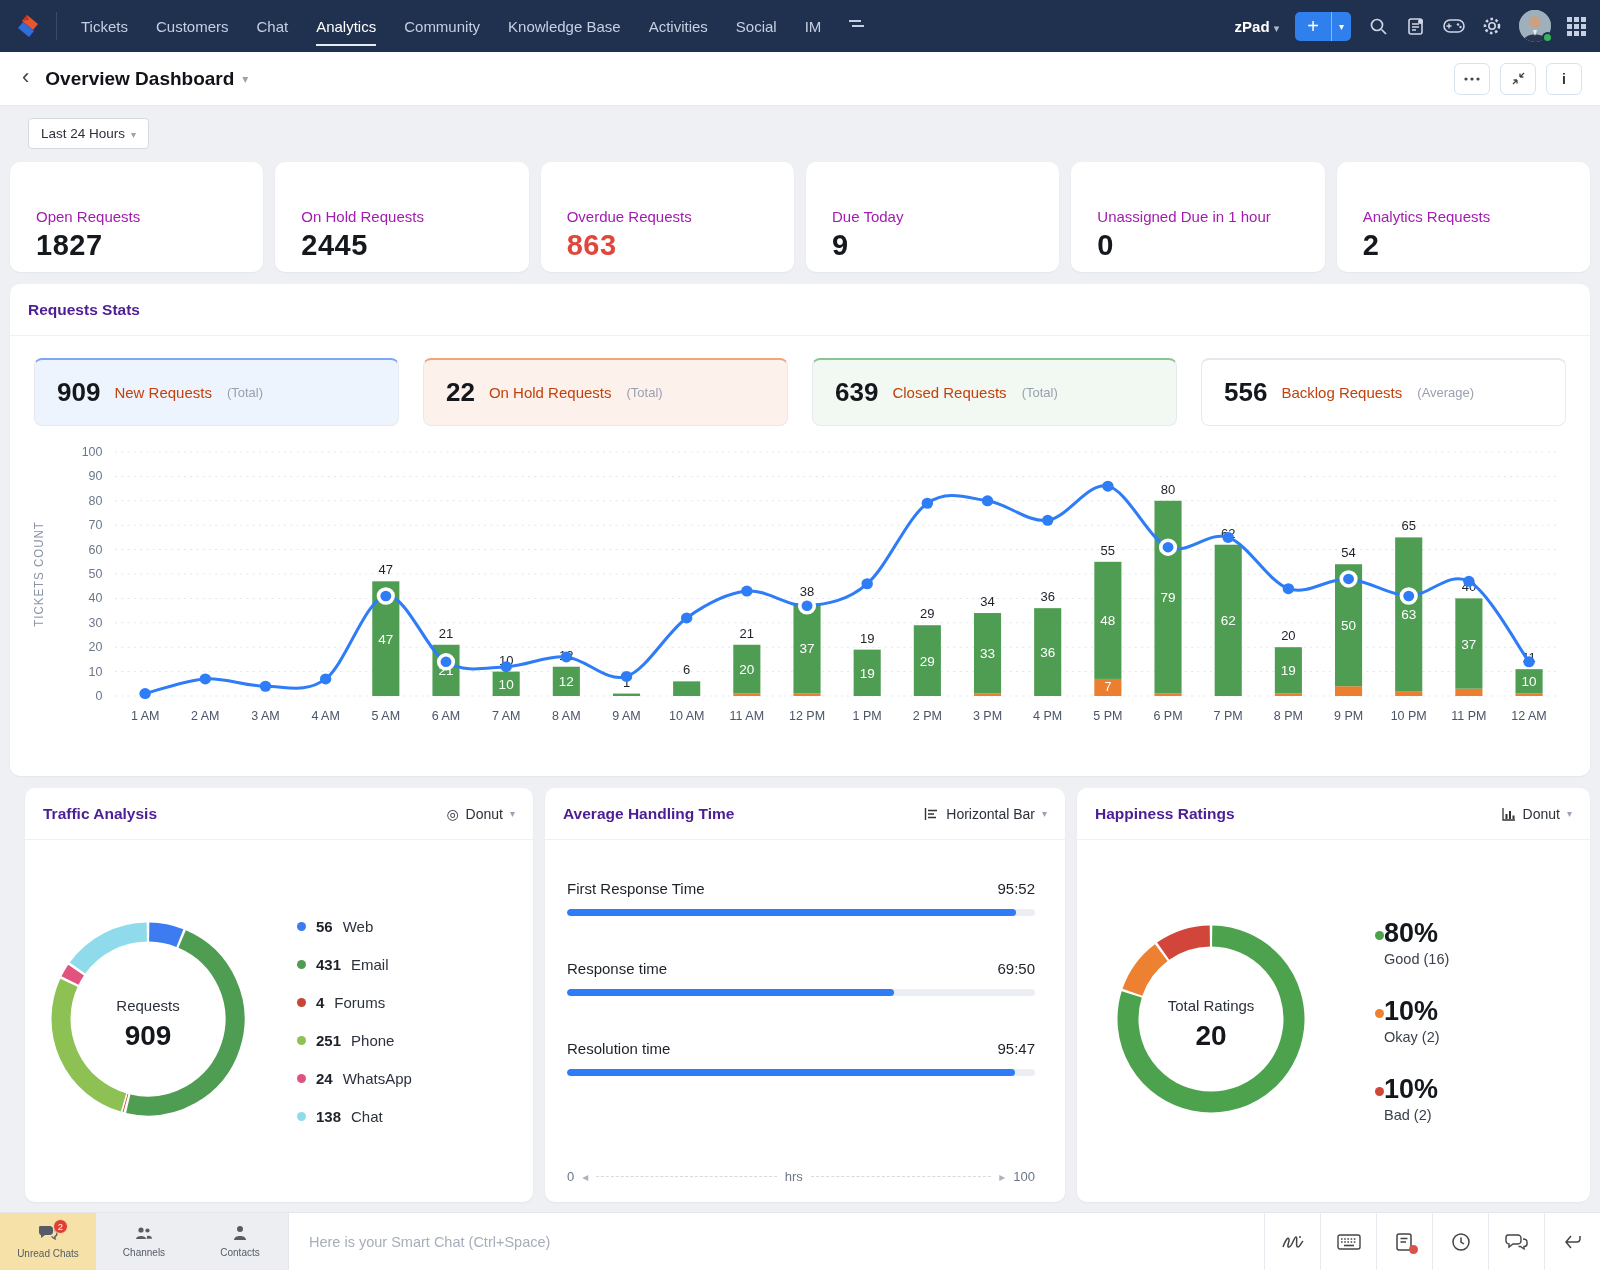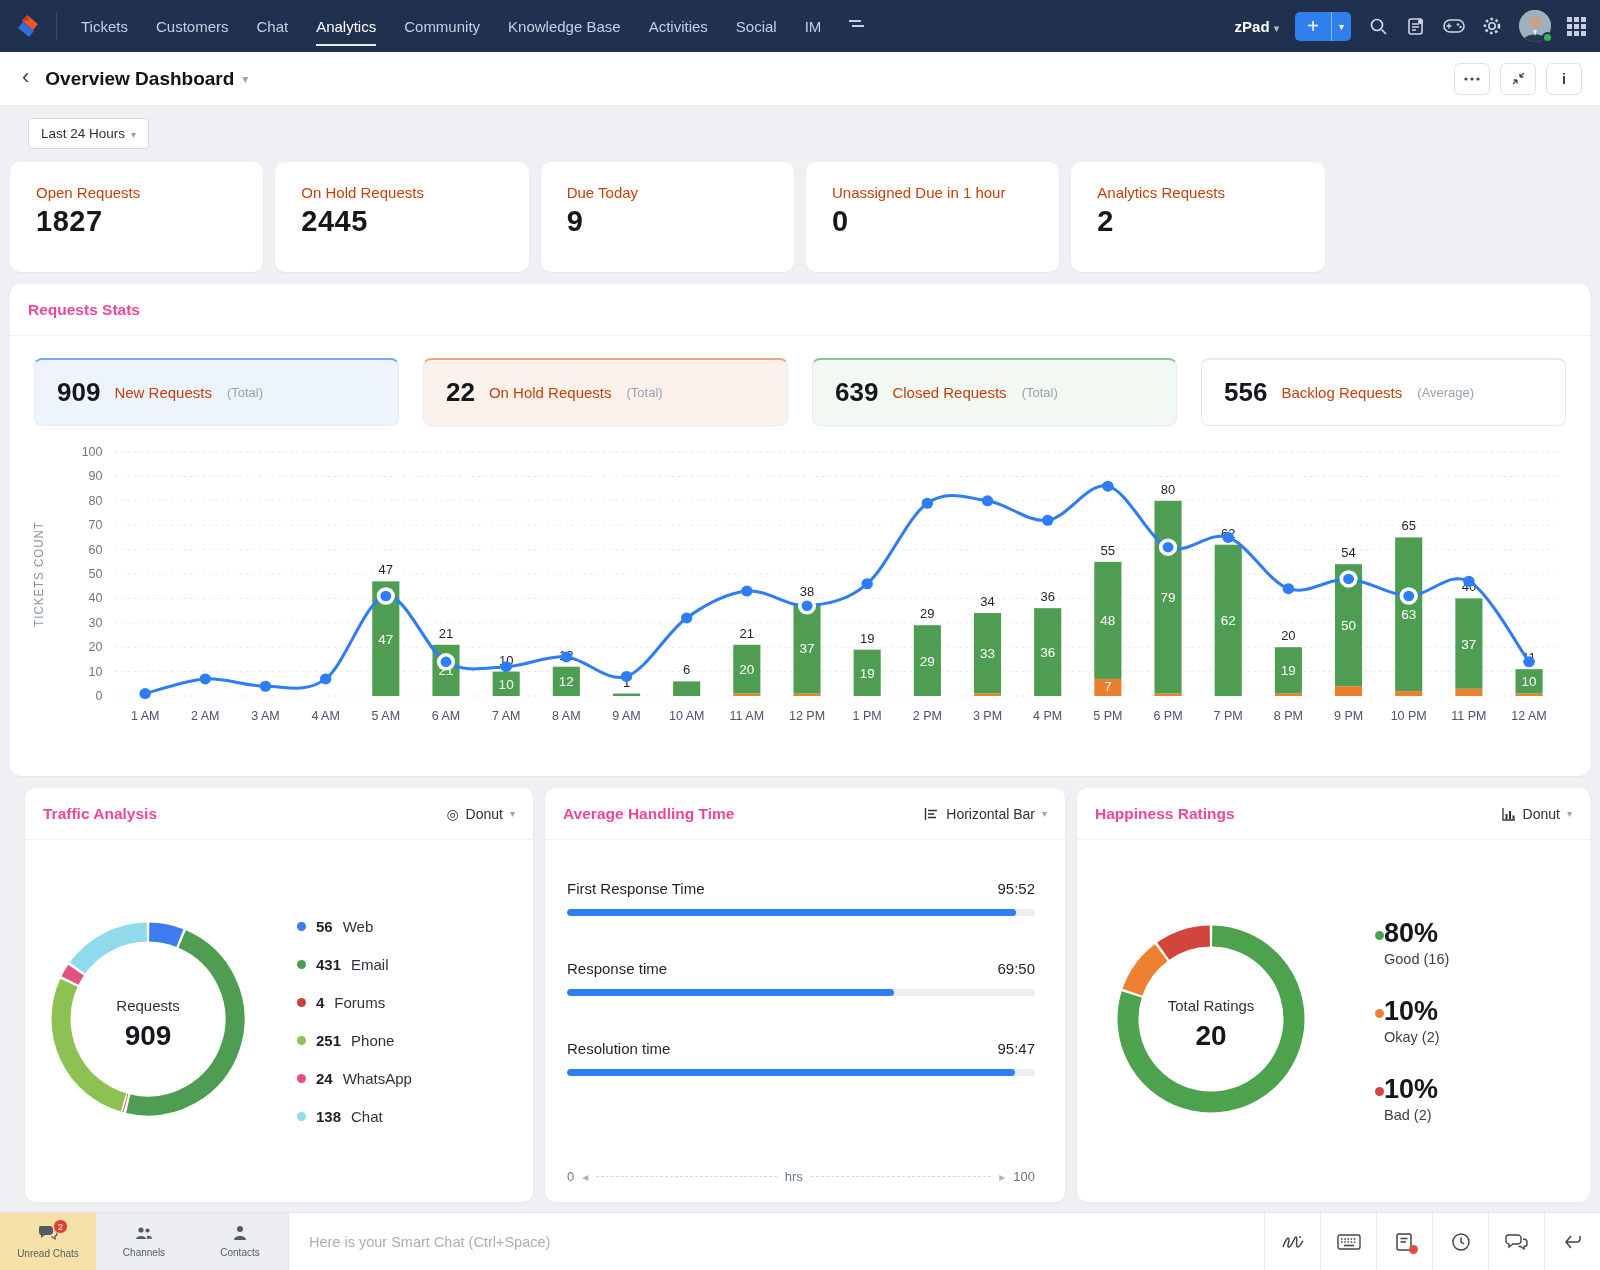--- a/index.html
+++ b/index.html
@@ -41,27 +41,27 @@
   .filter-band { height:54px; display:flex; align-items:center; padding:0 28px; background:#eef0f4; }
   .filter-btn { background:#fff; border:1px solid #d5dae2; border-radius:4px; font-size:13.5px; color:#2b313b;
                 padding:7px 12px; cursor:pointer; }
   .filter-btn .caret { color:#9aa3b2; font-size:10px; margin-left:6px; }
 
   main { padding:0 10px; }
 
   
   .stat-row { display:grid; grid-template-columns:repeat(6,1fr); gap:12px; margin-top:2px; }
   .stat-card { background:#fff; border-radius:10px; height:110px; padding:22px 26px; box-shadow:0 1px 2px rgba(25,35,60,.05); cursor:pointer; }
-  .stat-label { font-size:15px; color:#c2410c; }
+  .stat-label { font-size:15px; color:#a21caf;margin-top:24px; }
   .stat-value { font-size:29px; font-weight:700; margin-top:4px; letter-spacing:.5px; }
 
   
   .panel { background:#fff; border-radius:10px; box-shadow:0 1px 2px rgba(25,35,60,.05); }
   .panel-header { height:52px; display:flex; align-items:center; padding:0 18px; border-bottom:1px solid #edf0f4; }
-  .panel-title { font-size:15.5px; font-weight:700; color:#ec4899; }
+  .panel-title { font-size:15.5px; font-weight:700; color:#4c1d95; }
   .panel-view { margin-left:auto; display:flex; align-items:center; gap:7px; font-size:14px; color:#2b313b; cursor:pointer; }
   .panel-view .caret { color:#9aa3b2; font-size:10px; }
 
   .requests-panel { margin-top:12px; height:492px; }
   .tiles-row { display:grid; grid-template-columns:repeat(4,1fr); gap:24px; padding:22px 24px 6px 24px; }
   .tile { border-radius:8px; padding:17px 22px; display:flex; align-items:center; gap:10px; border:1px solid #e6eaf0; border-top-width:2px; cursor:pointer; }
   .tile-value { font-size:26px; font-weight:700; color:#14171c; }
   .tile-label { font-size:15px; color:#c2410c; margin-left:4px; }
   .tile-suffix { font-size:13px; color:#98a1b0; margin-left:5px; }
   .chart-wrap { padding:4px 10px 0 6px; }
@@ -231,20 +231,24 @@
 <main>
 
   <section class="stat-row" id="statRow">
       <div class="stat-card">
         <div class="stat-label">Open Requests</div>
         <div class="stat-value" style="color: rgb(21, 24, 29);">1827</div>
       </div>
       <div class="stat-card">
         <div class="stat-label">On Hold Requests</div>
         <div class="stat-value" style="color: rgb(21, 24, 29);">2445</div>
+      </div>
+      <div class="stat-card">
+        <div class="stat-label">Overdue Requests</div>
+        <div class="stat-value" style="color: rgb(224, 71, 60);">863</div>
       </div>
       <div class="stat-card">
         <div class="stat-label">Due Today</div>
         <div class="stat-value" style="color: rgb(21, 24, 29);">9</div>
       </div>
       <div class="stat-card">
         <div class="stat-label">Unassigned Due in 1 hour</div>
         <div class="stat-value" style="color: rgb(21, 24, 29);">0</div>
       </div>
       <div class="stat-card">

